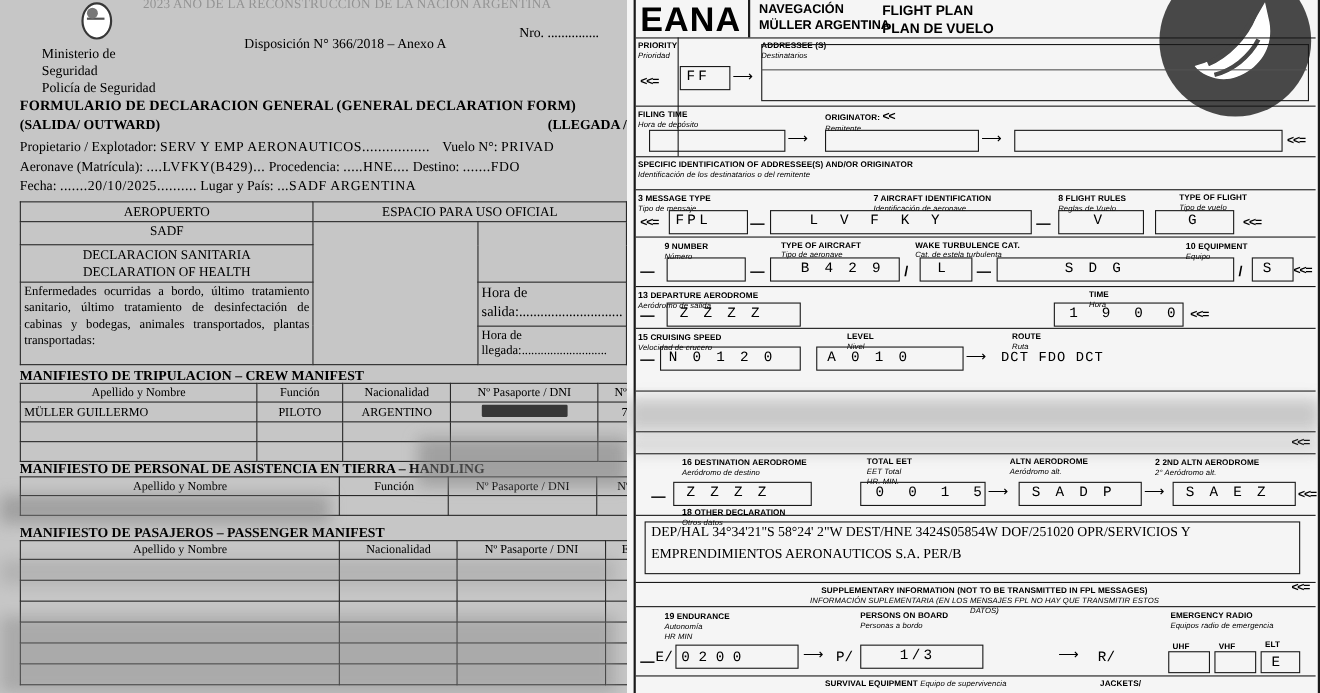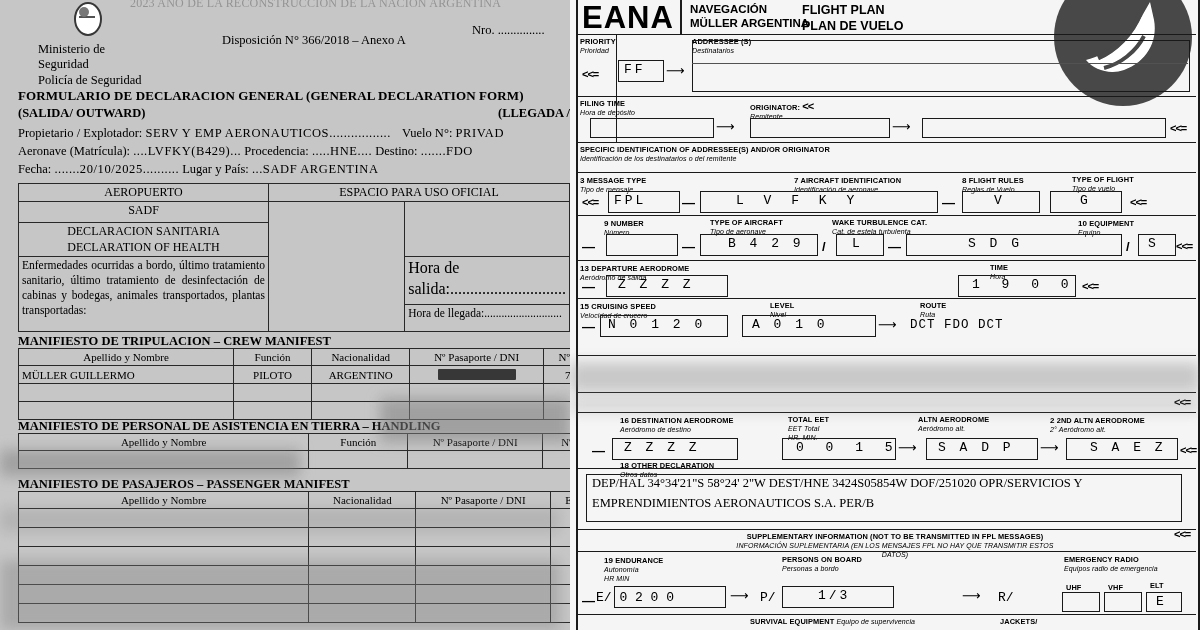--- a/index.html
+++ b/index.html
@@ -337,21 +337,21 @@
           <td rowspan="2" style="width:92px;"></td>
         </tr>
         <tr>
           <td class="ctr bold" style="height:30px;">
             <div>DECLARACION SANITARIA</div>
             <div>DECLARATION OF HEALTH</div>
           </td>
         </tr>
         <tr>
           <td rowspan="2" style="height:72px; text-align:justify; font-size:11.5px; line-height:1.3;">Enfermedades ocurridas a bordo, último tratamiento sanitario, último tratamiento de desinfectación de cabinas y bodegas, animales transportados, plantas transportadas:</td>
-          <td style="height:22px; font-size:16px;margin-top:24px;">Hora de salida:.............................</td>
+          <td style="height:22px; font-size:13px;margin-top:24px;">Hora de salida:.............................</td>
         </tr>
         <tr>
           <td style="height:22px; font-size:11.5px;">Hora de llegada:...........................</td>
         </tr>
       </tbody>
         </table>
 
       <div class="sec-title" style="left:8px; top:333px;">MANIFIESTO DE TRIPULACION – CREW MANIFEST</div>
       <table class="mtbl" style="top:348px;">
         <tbody>
@@ -663,21 +663,21 @@
     <div class="dash" style="left:22px; top:444px;">—</div>
     <div class="box" style="left:42px; top:438px; width:124px; height:20px;"></div>
     <div class="boxed-text" style="left:54px; top:440px;">Z Z Z Z</div>
     <div class="box" style="left:212px; top:438px; width:112px; height:20px;"></div>
     <div class="boxed-text" style="left:226px; top:440px; letter-spacing:7px;">0 0 1 5</div>
     <div class="arrow" style="left:328px; top:441px;">⟶</div>
     <div class="box" style="left:356px; top:438px; width:110px; height:20px;"></div>
     <div class="boxed-text" style="left:368px; top:440px;">S A D P</div>
     <div class="arrow" style="left:470px; top:441px;">⟶</div>
     <div class="box" style="left:496px; top:438px; width:110px; height:20px;"></div>
-    <div class="boxed-text" style="left:508px; top:440px;margin-left:12px;">S A E Z</div>
+    <div class="boxed-text" style="left:508px; top:440px;">S A E Z</div>
     <div class="lt" style="position:absolute; left:610px; top:444px;">&lt;&lt;=</div>
 
     <div class="rlabel" style="left:50px; top:461px;">
       <span class="rnum">18</span>
       <span>OTHER DECLARATION</span><br>
       <span class="it">Otros datos</span>
     </div>
     <div class="box" style="left:16px; top:474px; width:594px; height:46px;"></div>
     <div class="plain-text" style="left:22px; top:476px; font-size:12.5px;">DEP/HAL 34°34'21"S 58°24' 2"W DEST/HNE 3424S05854W DOF/251020 OPR/SERVICIOS Y</div>
     <div class="plain-text" style="left:22px; top:496px; font-size:12.5px;">EMPRENDIMIENTOS AERONAUTICOS S.A. PER/B</div>

